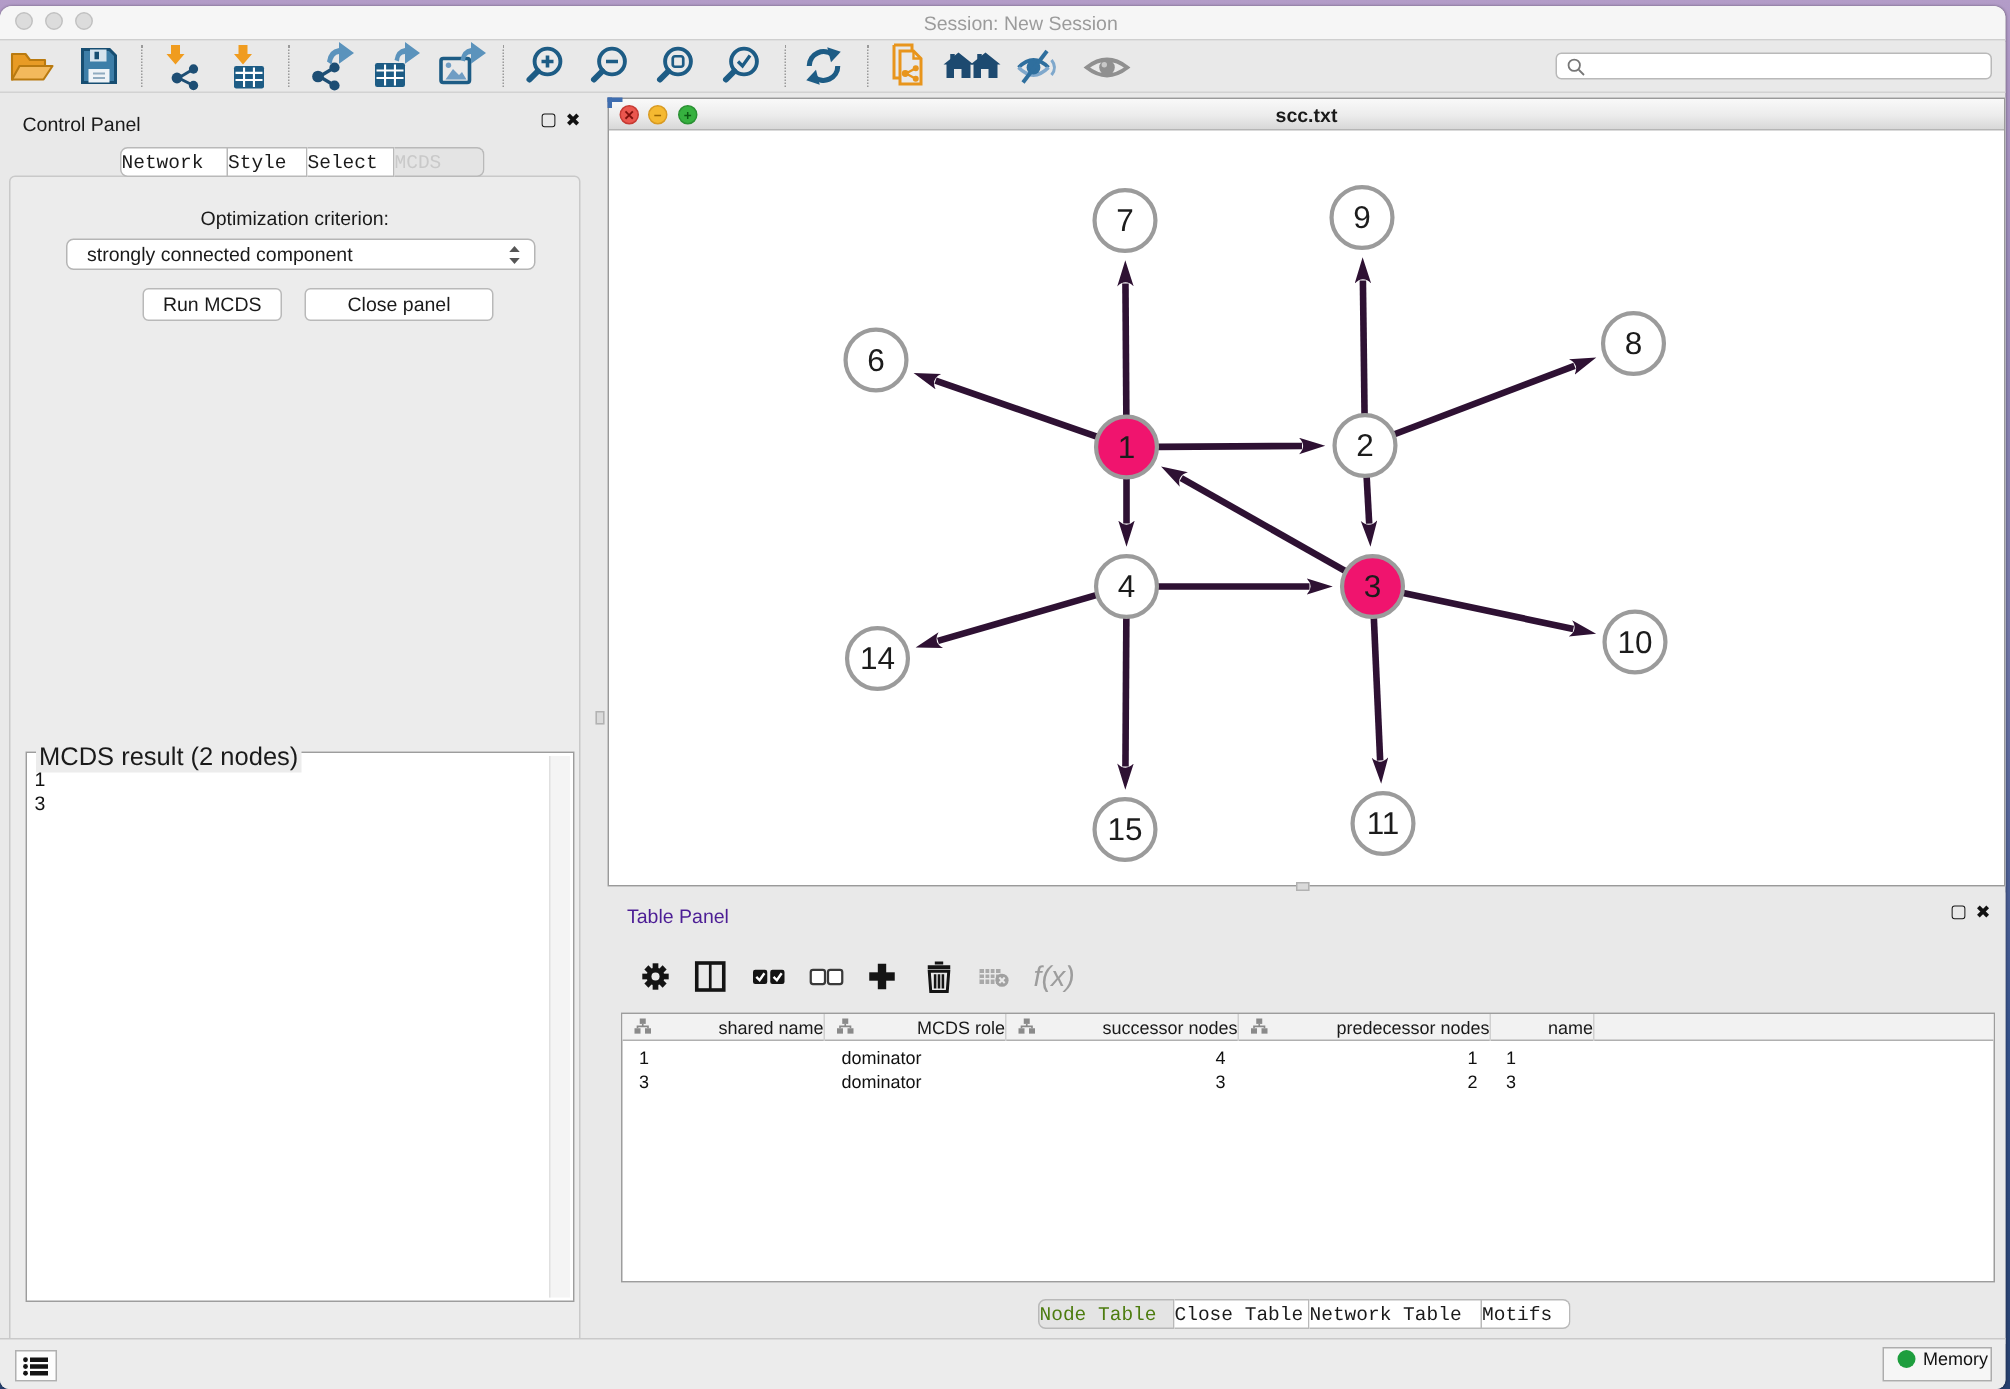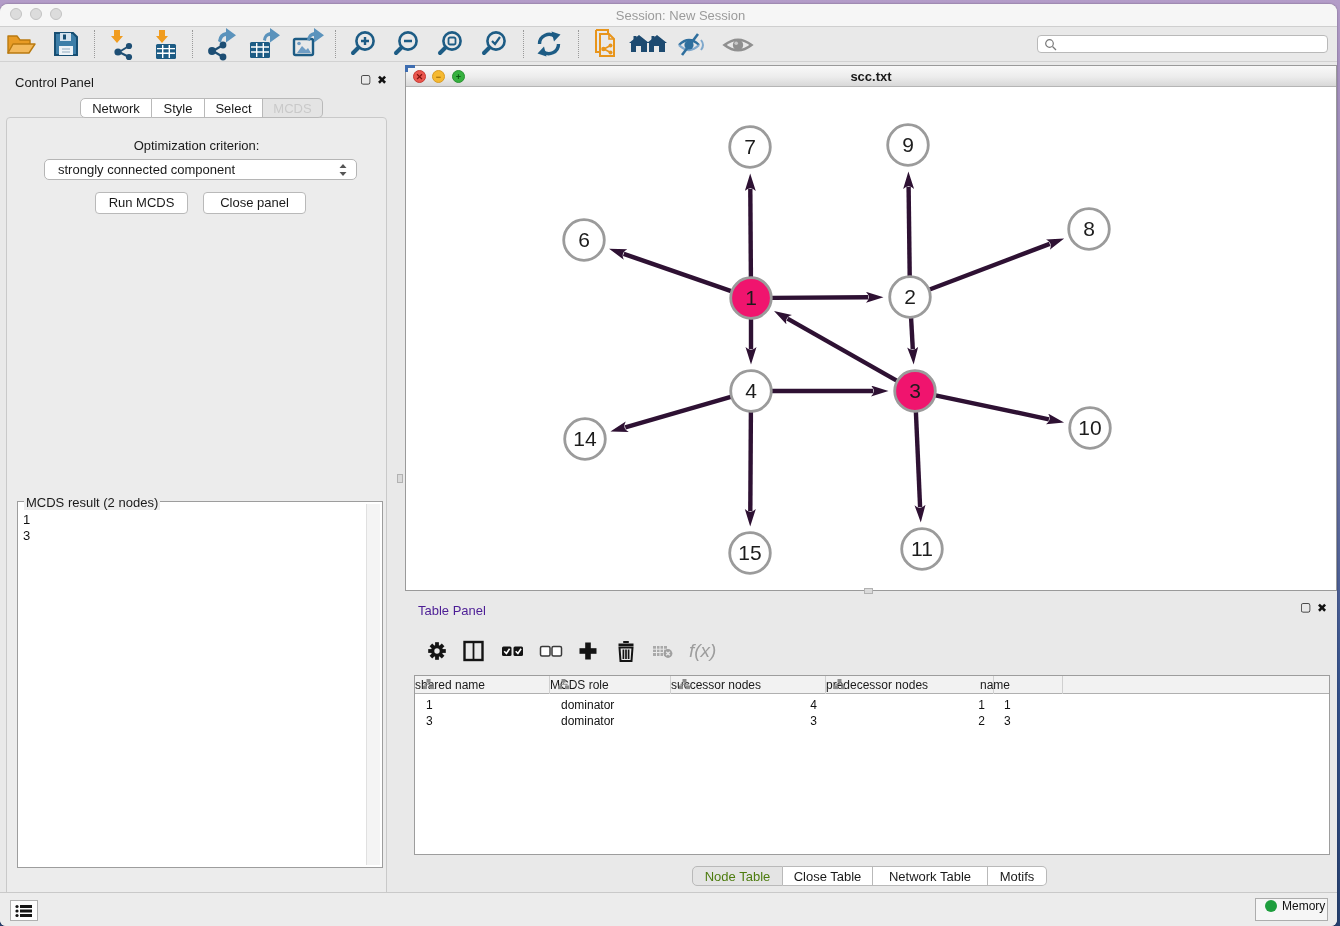--- a/index.html
+++ b/index.html
@@ -12,42 +12,42 @@
 #title { position:absolute; top:4px; width:100%; text-align:center; color:#9b9b9b; font-size:13px;padding-left:24px; }
 
 #toolbar { position:absolute; left:0; top:24px; width:100%; height:34px; background:#e9e9e9; border-bottom:1px solid #d2d2d2; }
 .sep { position:absolute; top:2px; height:28px; width:0; border-left:1px dotted #9a9a9a; }
 #search { position:absolute; left:1037px; top:7px; width:291px; height:18px; background:#fff; border:1px solid #b9b9b9; border-radius:4px; }
 
 #cpanel { position:absolute; left:0; top:63px; width:393px; height:829px; background:#e9e9e9; }
 #cptitle { position:absolute; left:15px; top:8px; font-size:13px; color:#1a1a1a; }
 .wicons { position:absolute; font-size:12px; color:#111; }
 #cptabs { position:absolute; left:80px; top:31px; height:20px; font-size:13px; }
-.tab { float:left; background:#fff; border:1px solid #b9b9b9; border-left:none; height:20px; line-height:19px; text-align:center; color:#1a1a1a; }
+.tab { float:left; background:#fff; border:1px solid #b9b9b9; border-left:none; height:20px; line-height:19px; text-align:left; color:#1a1a1a;font-family:Liberation Mono, monospace; }
 .tab.first { border-left:1px solid #b9b9b9; border-radius:5px 0 0 5px; }
 .tab.sel { background:#e4e4e4; color:#c9c9c9; border-radius:0 5px 5px 0; }
 #cpcontent { position:absolute; left:6px; top:50px; width:381px; height:830px; background:#ececec; border:1px solid #c9c9c9; border-radius:4px 4px 0 0; }
 #optlabel { position:absolute; left:0; top:71px; width:100%; text-align:center; font-size:13px; color:#1a1a1a; }
 #combo { position:absolute; left:44px; top:92px; width:313px; height:21px; background:#fff; border:1px solid #b5b5b5; border-radius:5px; font-size:13px; color:#1a1a1a; line-height:19px; padding-left:13px; }
 .btn { position:absolute; top:125px; height:22px; background:#fff; border:1px solid #b9b9b9; border-radius:4px; font-size:13px; color:#1a1a1a; text-align:center; line-height:20px; }
 #fieldset { position:absolute; left:17px; top:434px; width:366px; height:367px; border:1px solid #9d9d9d; background:#fff; }
-#legend { position:absolute; left:6px; top:-7px; background:#ececec; font-size:13px; padding:0 2px; color:#1a1a1a; }
+#legend { position:absolute; left:6px; top:-7px; background:#ececec; font-size:17px; padding:0 2px; color:#1a1a1a; }
 #fstext { position:absolute; left:5px; top:10px; font-size:13px; color:#111; line-height:16px; }
 #fsscroll { position:absolute; right:2px; top:2px; width:14px; height:361px; background:#f4f4f4; border-left:1px solid #e0e0e0; }
 
 #netwin { position:absolute; left:405px; top:61px; width:932px; height:526px; background:#fff; border:1px solid #9a9a9a; }
 #nettitle { position:absolute; left:0; top:0; width:100%; height:21px; background:linear-gradient(180deg,#f9f9f9 0%,#ececec 55%,#d8d8d8 100%); border-bottom:1px solid #b5b5b5; }
 #netname { position:absolute; top:3px; width:100%; text-align:center; font-size:13px; font-weight:bold; color:#1a1a1a; }
 .mac { position:absolute; top:4px; width:13px; height:13px; border-radius:50%; font-size:9px; font-weight:bold; text-align:center; line-height:13px; }
 
 #tpanel { position:absolute; left:399px; top:591px; width:938px; height:301px; background:#e9e9e9; }
 #tptitle { position:absolute; left:19px; top:8px; font-size:13px; color:#4c1d95; }
 #ttable { position:absolute; left:15px; top:80px; width:916px; height:180px; background:#fff; border:1px solid #9d9d9d; }
 #thead { position:absolute; left:0; top:0; width:100%; height:18px; background:#f2f2f2; border-bottom:1px solid #b0b0b0; font-size:12px; color:#1a1a1a; }
-.th { position:absolute; top:0; height:18px; border-right:1px solid #d0d0d0; text-align:left; line-height:18px; }
+.th { position:absolute; top:0; height:18px; border-right:1px solid #d0d0d0; text-align:right; line-height:18px; }
 .trow { position:absolute; font-size:12px; color:#111; height:16px; line-height:16px; }
 #ttabs { position:absolute; left:293px; top:271px; height:20px; font-size:13px; }
 
 #statusbar { position:absolute; left:0; top:888px; width:100%; height:34px; background:#ececec; border-top:1px solid #c9c9c9; }
 #listbtn { position:absolute; left:10px; top:7px; width:28px; height:21px; background:#fdfdfd; border:1px solid #b0b0b0; }
 #membtn { position:absolute; left:1255px; top:5px; width:73px; height:23px; background:#f6f6f6; border:1px solid #adadad; font-size:12px; color:#111; }
 svg text { font-family:"Liberation Sans",sans-serif; }
 </style></head>
 <body>
 <div id="app">
@@ -223,21 +223,21 @@
       <div class="tab sel" style="width:60px">MCDS</div>
     </div>
     <div id="optlabel">Optimization criterion:</div>
     <div id="combo">strongly connected component
       <svg width="10" height="14" style="position:absolute;right:8px;top:3px" viewBox="0 0 10 14">
           <path d="M5 1 L8.5 5 L1.5 5 Z" fill="#555"></path>
           <path d="M5 13 L8.5 9 L1.5 9 Z" fill="#555"></path>
         </svg>
     </div>
     <div class="btn" style="left:95px;width:93px">Run MCDS</div>
-    <div class="btn" style="left:203px;width:103px">Close panel</div>
+    <div class="btn" style="left:203px;width:126px">Close panel</div>
     <div id="fieldset">
       <div id="legend">MCDS result (2 nodes)</div>
       <div id="fstext">1<br>3</div>
       <div id="fsscroll"></div>
     </div>
   </div>
   <div id="netwin">
     <div id="nettitle">
       <div class="mac" style="left:7px;background:#ea564e;border:1px solid #c63a33;color:#7e100c">✕</div>
       <div class="mac" style="left:26px;background:#f5b931;border:1px solid #d99b22;color:#9a6502">−</div>

